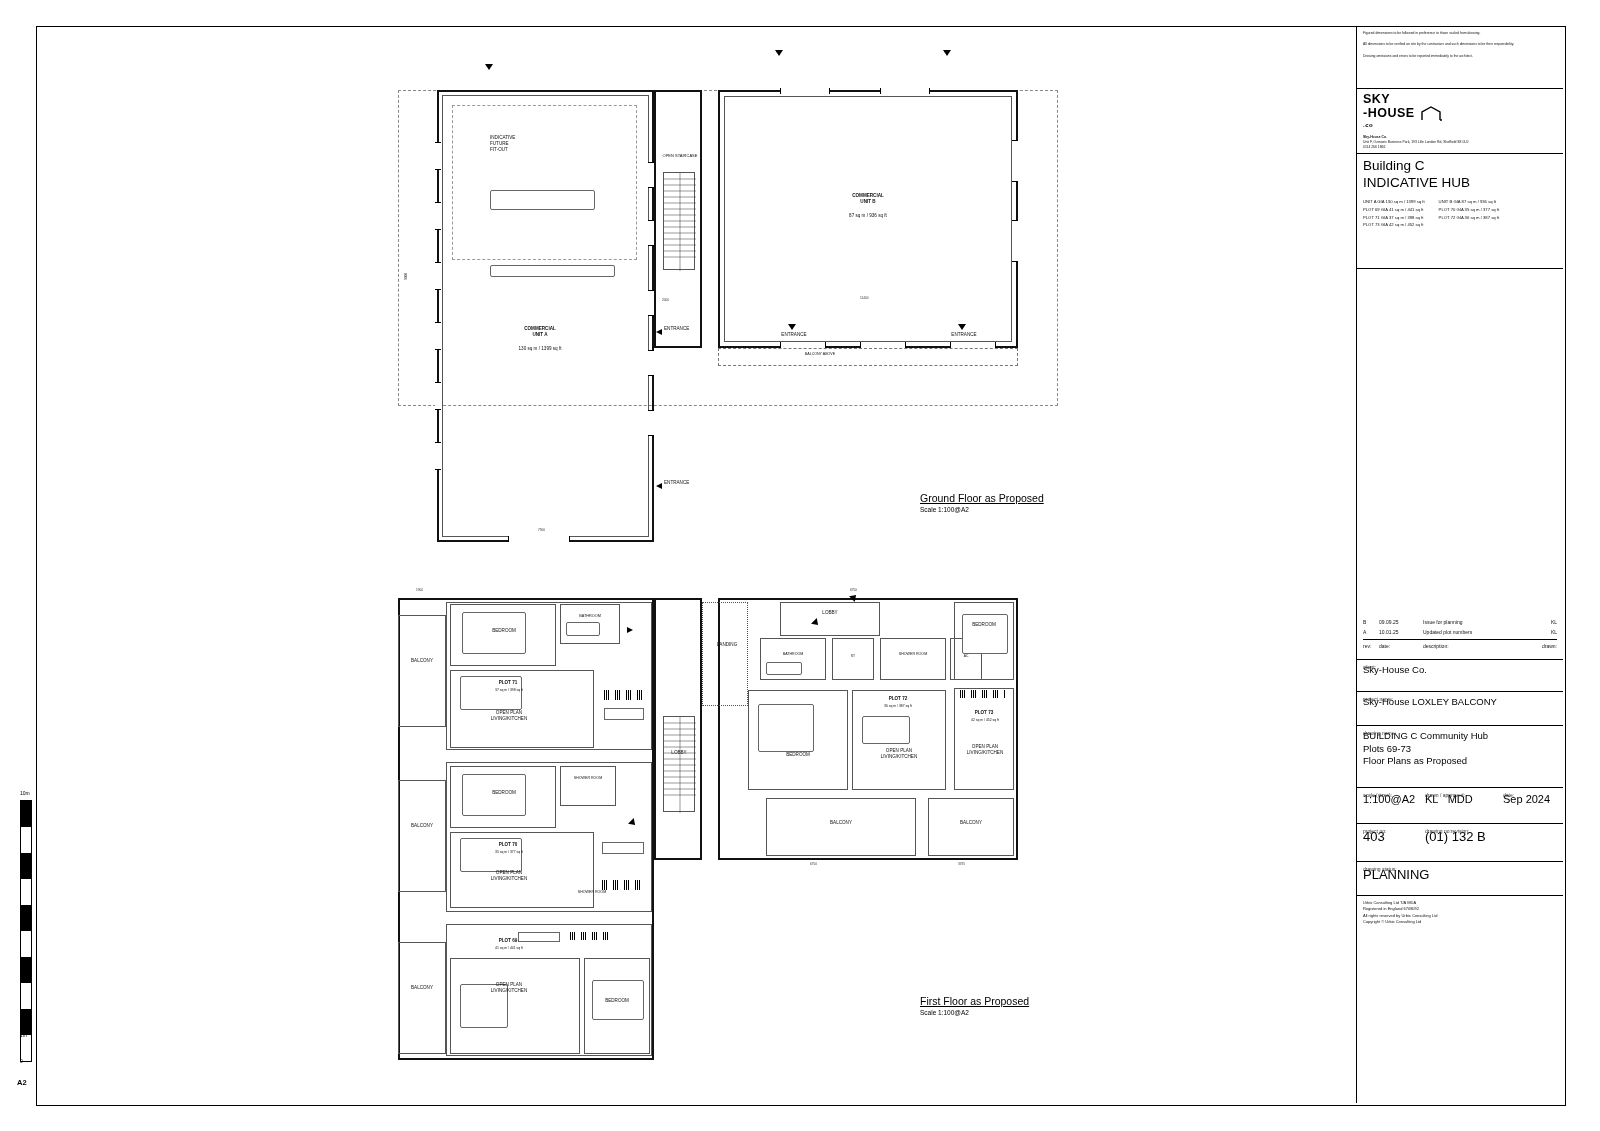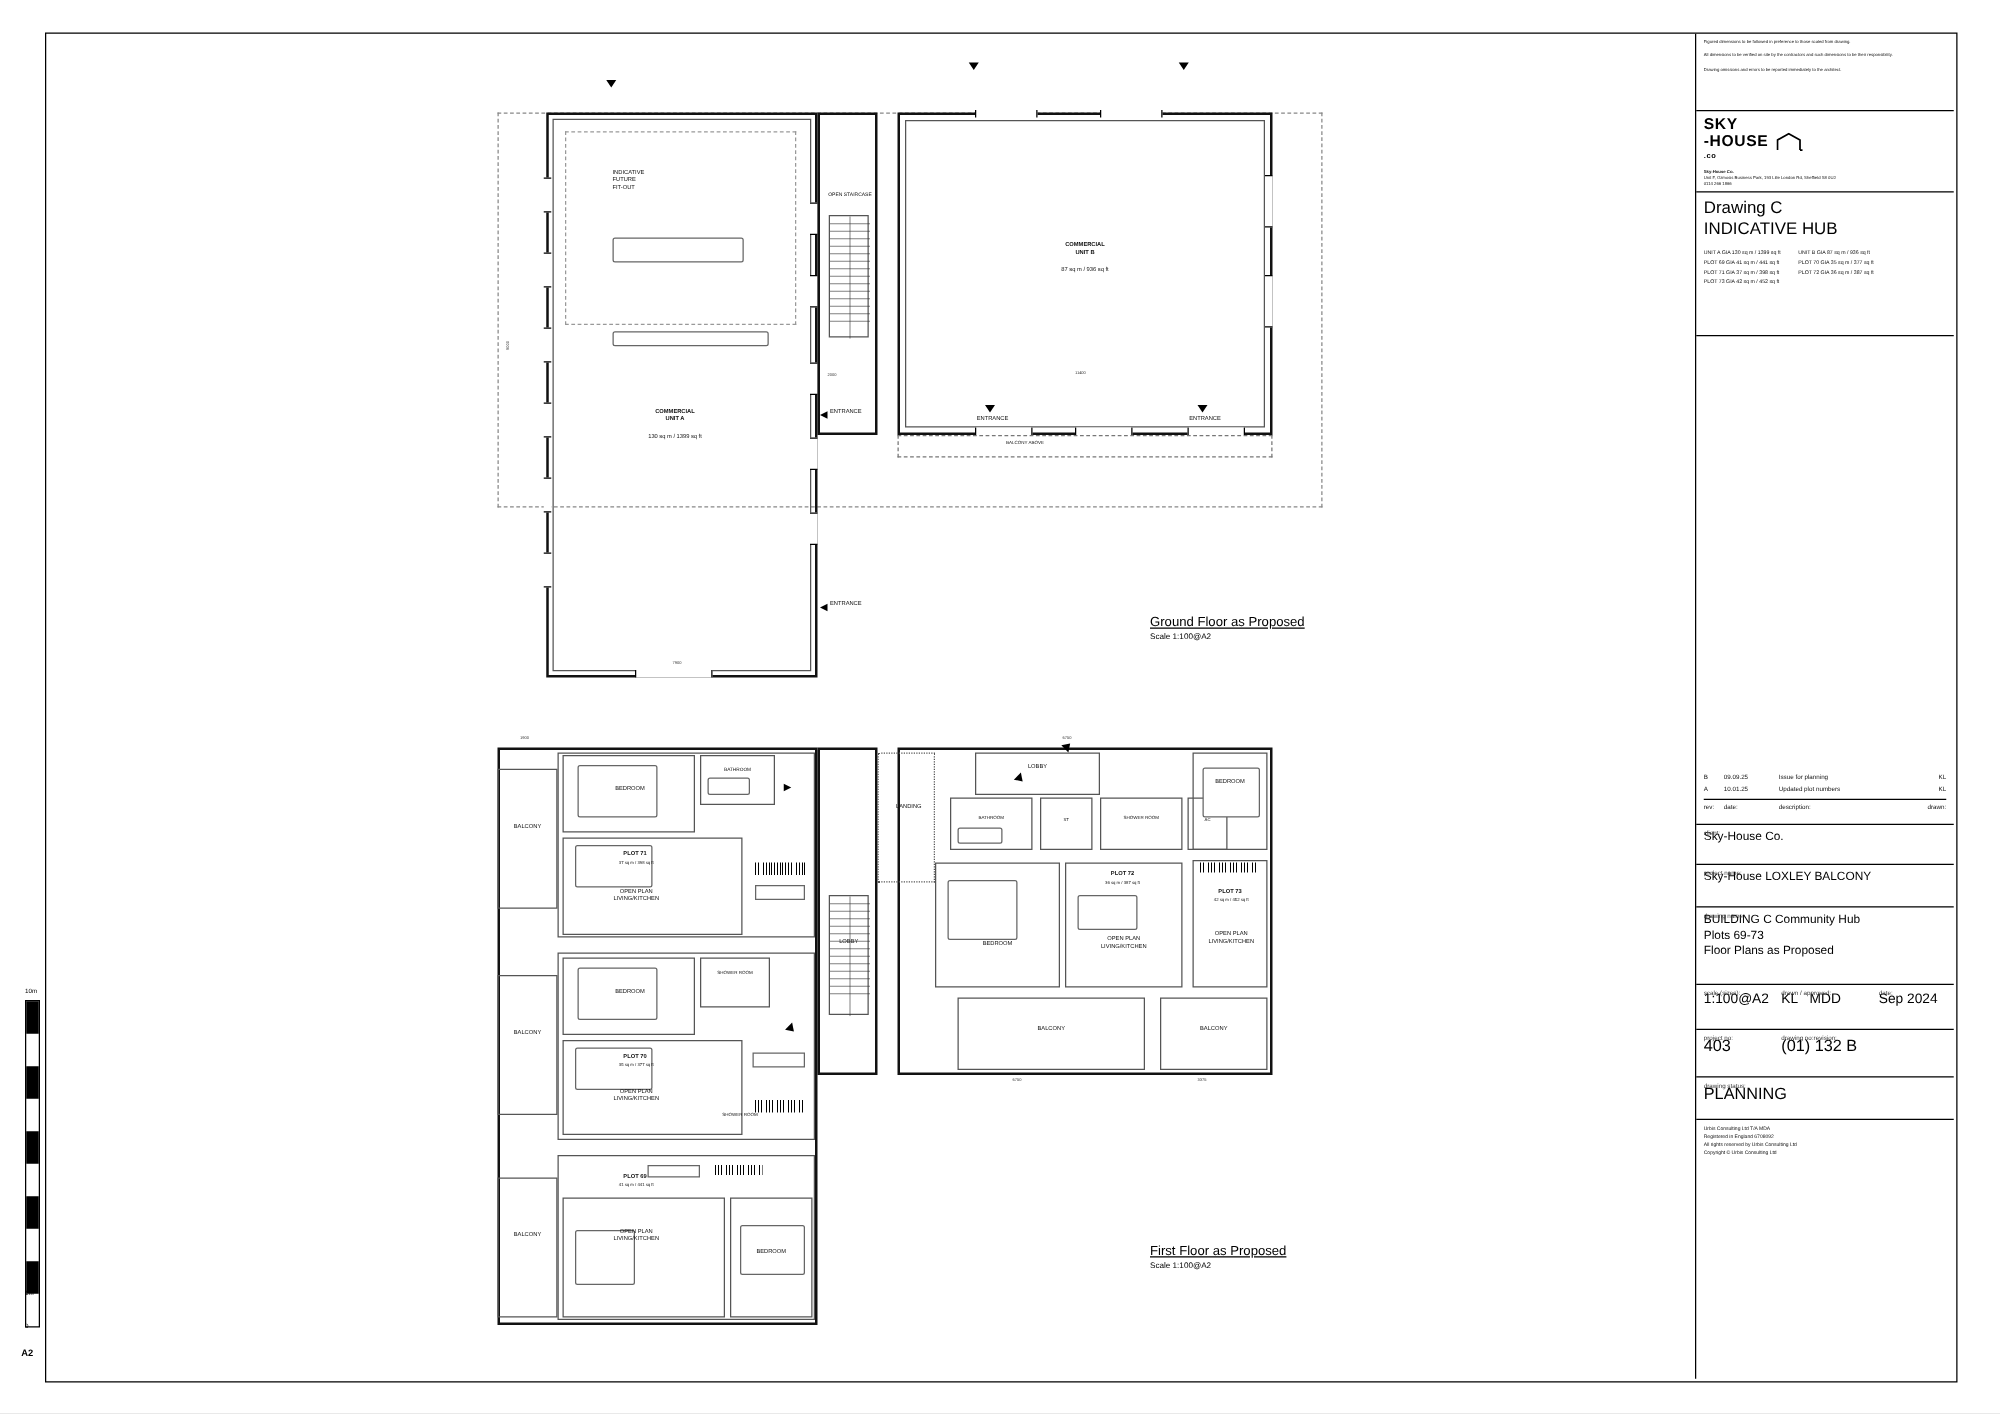--- a/index.html
+++ b/index.html
@@ -343,21 +343,21 @@
         <span class="co">.co</span>
       </div>
       <div class="addr">
         <div class="tiny" style="font-weight:bold;">Sky-House Co.</div>
         <div class="tiny">Unit F, Ozmosis Business Park, 193 Lille London Rd, Sheffield S8 0UJ</div>
         <div class="tiny">0114 266 1866</div>
       </div>
     </div>
 
     <div class="sec bld" style="height:115px;">
-      <h1>Drawing C</h1>
+      <h1>Building C</h1>
       <h2>INDICATIVE HUB</h2>
       <div class="arealist">
         <div>
           <div>UNIT A GIA 130 sq m / 1399 sq ft</div>
           <div>PLOT 69 GIA 41 sq m / 441 sq ft</div>
           <div>PLOT 71 GIA 37 sq m / 398 sq ft</div>
           <div>PLOT 73 GIA 42 sq m / 452 sq ft</div>
         </div>
         <div>
           <div>UNIT B GIA 87 sq m / 936 sq ft</div>

